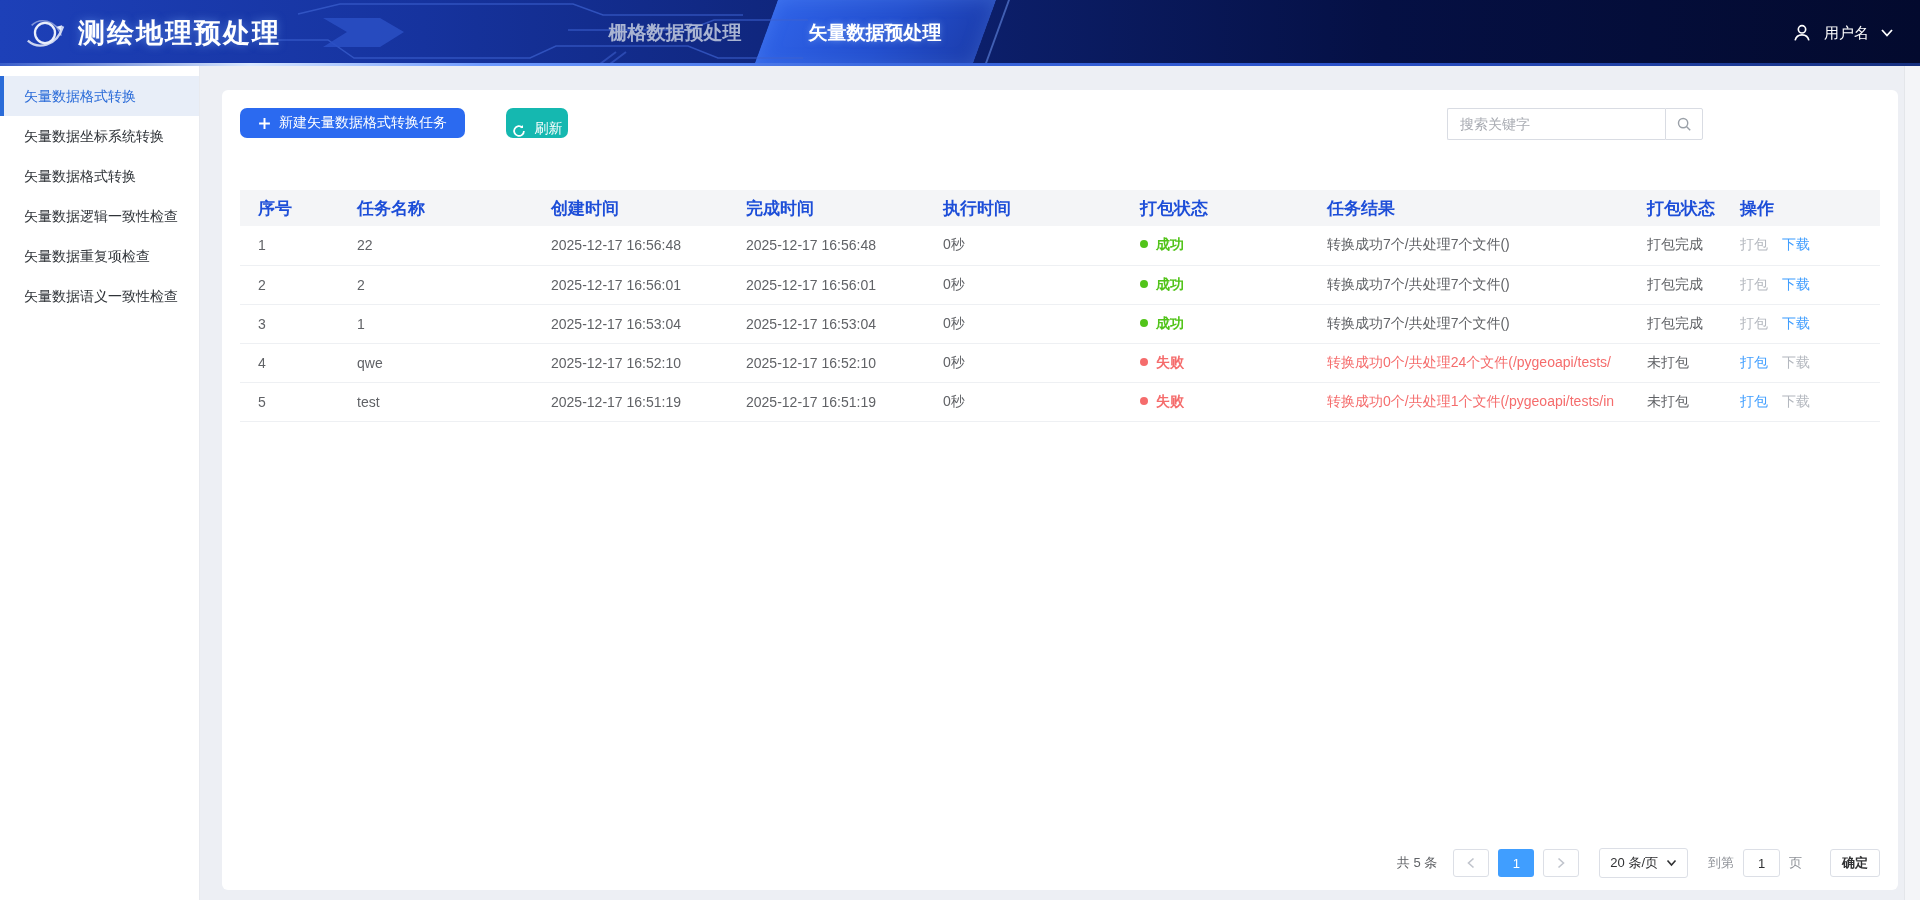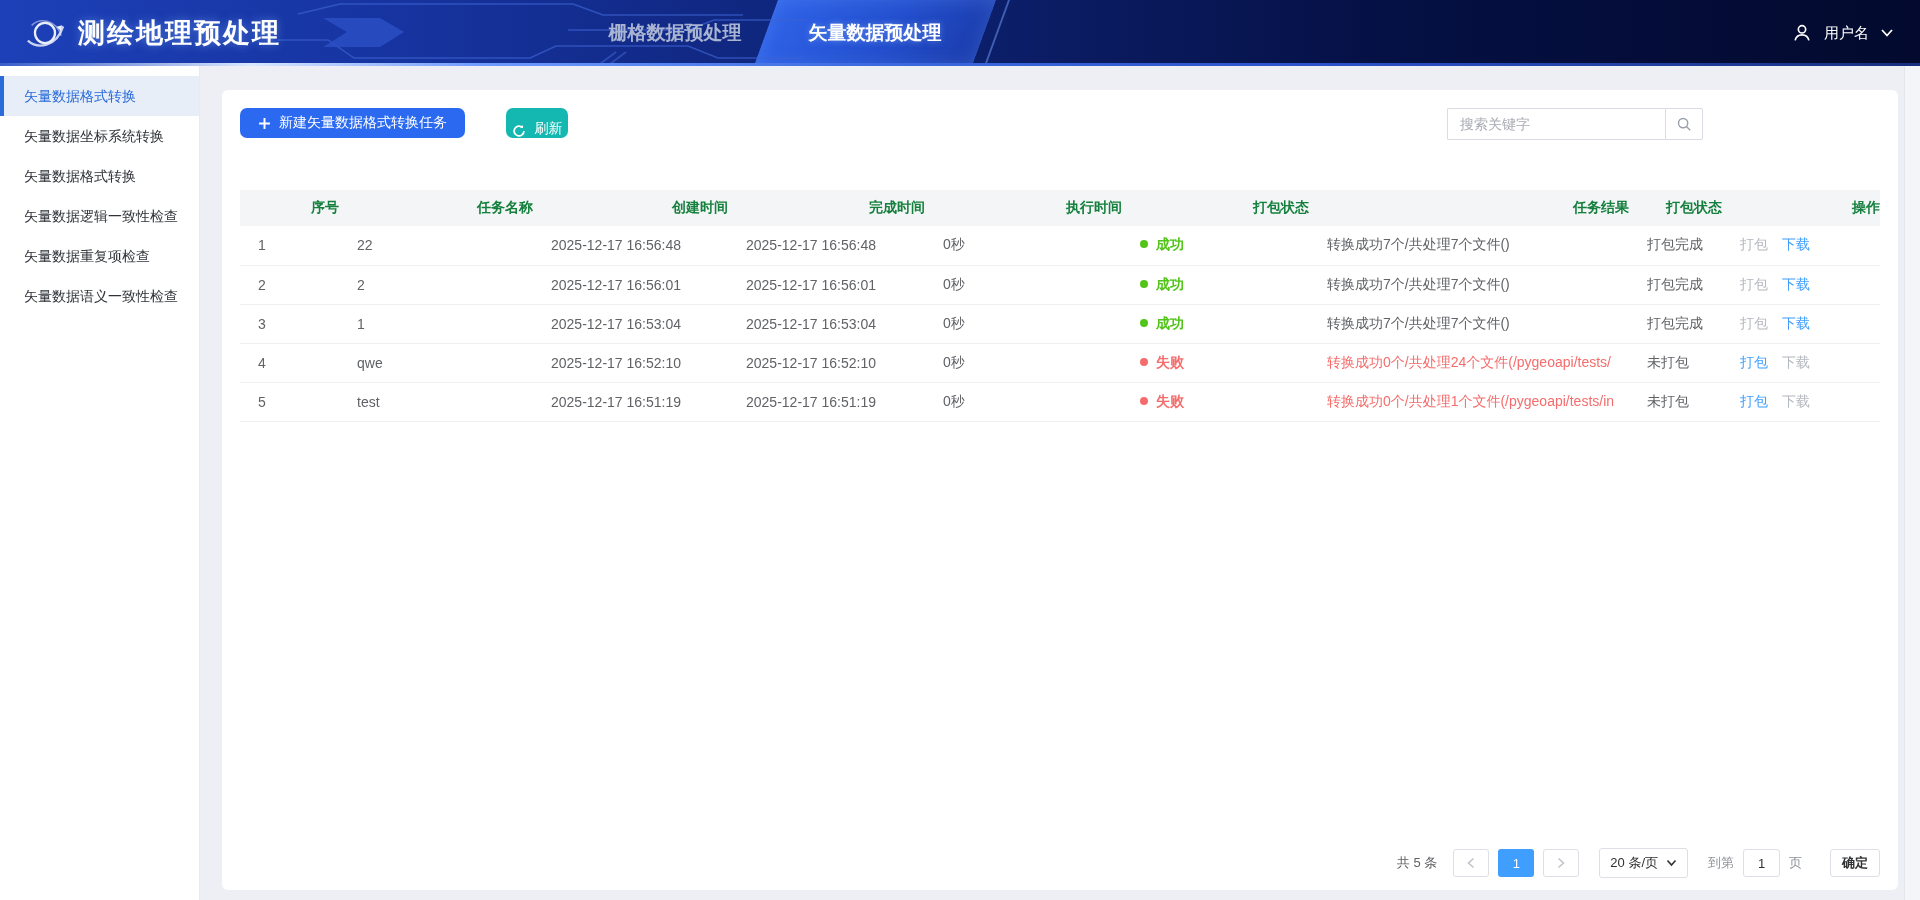--- a/index.html
+++ b/index.html
@@ -51,22 +51,22 @@
   .btn-teal{background:var(--teal);margin-left:37px;padding:0 6px;align-items:flex-end;}
   .search-group{position:absolute;right:177px;top:0;display:flex;height:32px;}
   .search-input{width:218px;height:32px;border:1px solid #d9dce3;border-right:none;border-radius:2px 0 0 2px;
     padding:0 12px;font-size:14px;color:#333;outline:none;font-family:inherit;}
   .search-input::placeholder{color:#a8abb2;}
   .search-btn{width:38px;height:32px;border:1px solid #d9dce3;background:#fff;border-radius:0 2px 2px 0;
     display:flex;align-items:center;justify-content:center;cursor:pointer;}
 
   
   .task-table{position:absolute;left:18px;top:100px;width:1640px;border-collapse:collapse;table-layout:fixed;}
-  .task-table th{background:#f4f5f7;height:36px;text-align:right;font-size:14px;font-weight:bold;
-    color:#15803d;padding-left:18px;white-space:nowrap;overflow:hidden;}
+  .task-table th{background:#f4f5f7;height:36px;text-align:left;font-size:17px;font-weight:bold;
+    color:#1d4ed8;padding-left:18px;white-space:nowrap;overflow:hidden;}
   .task-table td{height:39px;font-size:14px;color:#606266;padding-left:18px;
     border-bottom:1px solid #eef0f3;white-space:nowrap;overflow:hidden;}
   .dot{display:inline-block;width:8px;height:8px;border-radius:50%;margin-right:8px;vertical-align:1px;}
   .dot.success{background:var(--success);} .dot.fail{background:var(--danger);}
   .st{font-weight:bold;} .st.success{color:var(--success);} .st.fail{color:var(--danger);text-align:center;}
   .result.error{color:var(--danger);}
   .op{margin-right:14px;cursor:pointer;text-decoration:none;font-size:14px;}
   .op.on{color:var(--link);} .op.off{color:#b4b8bf;cursor:default;}
 
   

